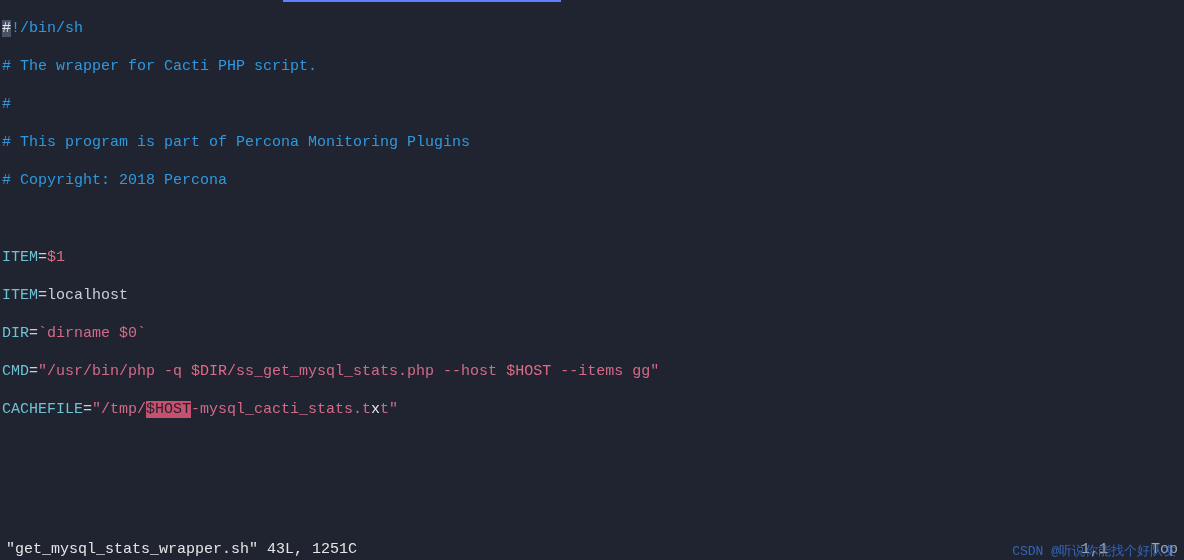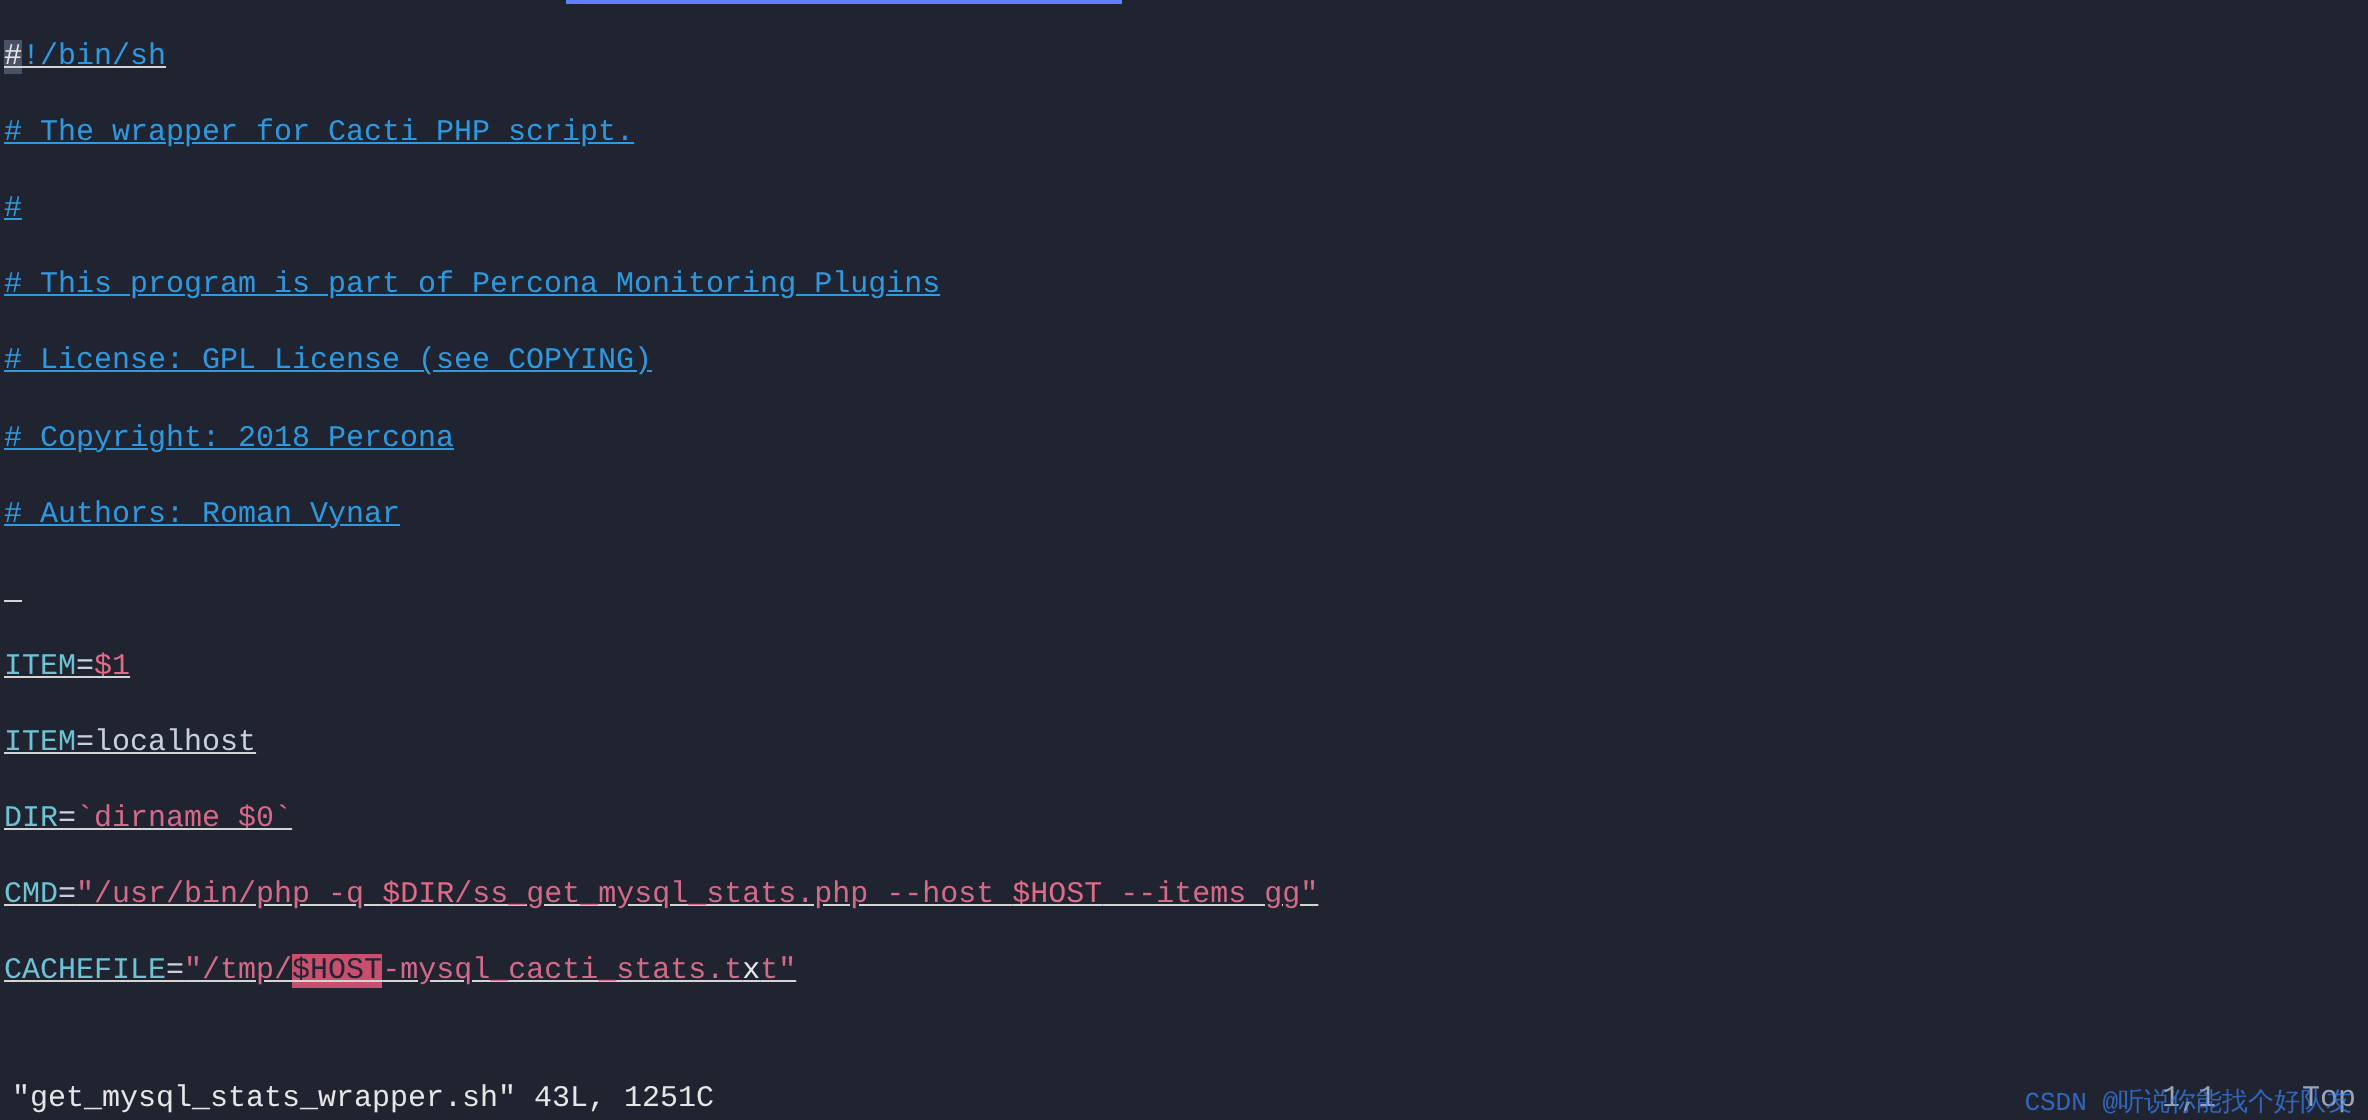--- a/index.html
+++ b/index.html
@@ -13,21 +13,21 @@
     height: 560px;
     overflow: hidden;
     position: relative;
   }
   .editor {
     position: absolute;
     top: 0; left: 0; right: 0; bottom: 20px;
     padding: 0 0 0 0;
     white-space: pre;
   }
-  .line { display: block; padding-left: 2px; text-decoration: underline; }
+  .line { display: block; padding-left: 2px; }
   .c-comment { color: #2f99e0; }
   .c-ident { color: #6fc2d4; }
   .c-plain { color: #c9d0db; }
   .c-pink { color: #e06b86; }
   .c-str { color: #d46a88; }
   .c-white { color: #e6e6e6; }
   .hl { background: #c94f6e; color: #1f2430; }
   .caret { color: #e6e6e6; }
   .tab-accent { position: absolute; top: 0; left: 283px; width: 278px; height: 2px; background: #5c80ff; }
   .statusbar {
@@ -48,23 +48,21 @@
 </head>
 <body>
 
 <div class="tab-accent"></div>
 
 <div class="editor">
 <span class="line"><span class="c-white" style="background:#4a5266">#</span><span class="c-comment">!/bin/sh</span></span>
 <span class="line c-comment"># The wrapper for Cacti PHP script.</span>
 <span class="line c-comment">#</span>
 <span class="line c-comment"># This program is part of Percona Monitoring Plugins</span>
-<span class="line c-comment"># License: GPL License (see COPYING)</span>
 <span class="line c-comment"># Copyright: 2018 Percona</span>
-<span class="line c-comment"># Authors: Roman Vynar</span>
 <span class="line"> </span>
 <span class="line"><span class="c-ident">ITEM</span><span class="c-plain">=</span><span class="c-pink">$1</span></span>
 <span class="line"><span class="c-ident">ITEM</span><span class="c-plain">=localhost</span></span>
 <span class="line"><span class="c-ident">DIR</span><span class="c-plain">=</span><span class="c-str">`dirname $0`</span></span>
 <span class="line"><span class="c-ident">CMD</span><span class="c-plain">=</span><span class="c-str">"/usr/bin/php -q </span><span class="c-pink">$DIR</span><span class="c-str">/ss_get_mysql_stats.php --host </span><span class="c-pink">$HOST</span><span class="c-str"> --items gg"</span></span>
 <span class="line"><span class="c-ident">CACHEFILE</span><span class="c-plain">=</span><span class="c-str">"/tmp/</span><span class="hl">$HOST</span><span class="c-str">-mysql_cacti_stats.t</span><span class="caret">x</span><span class="c-str">t"</span></span>
 
 
 
 

